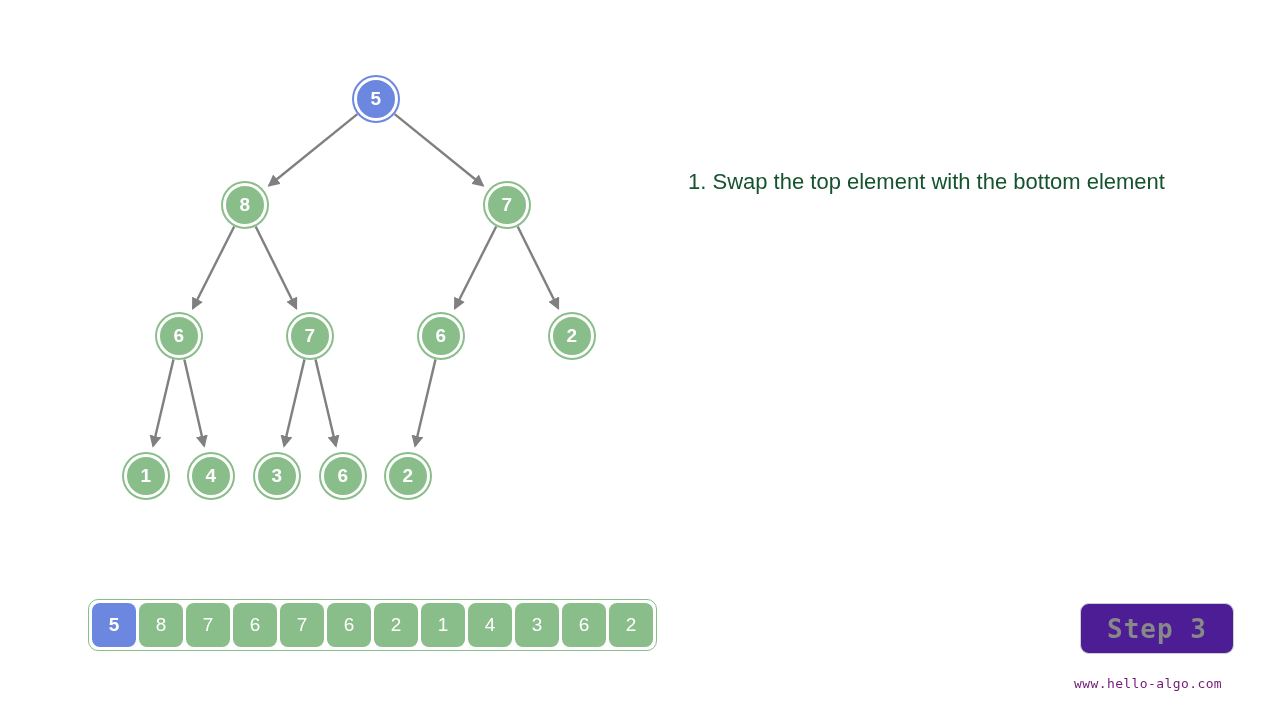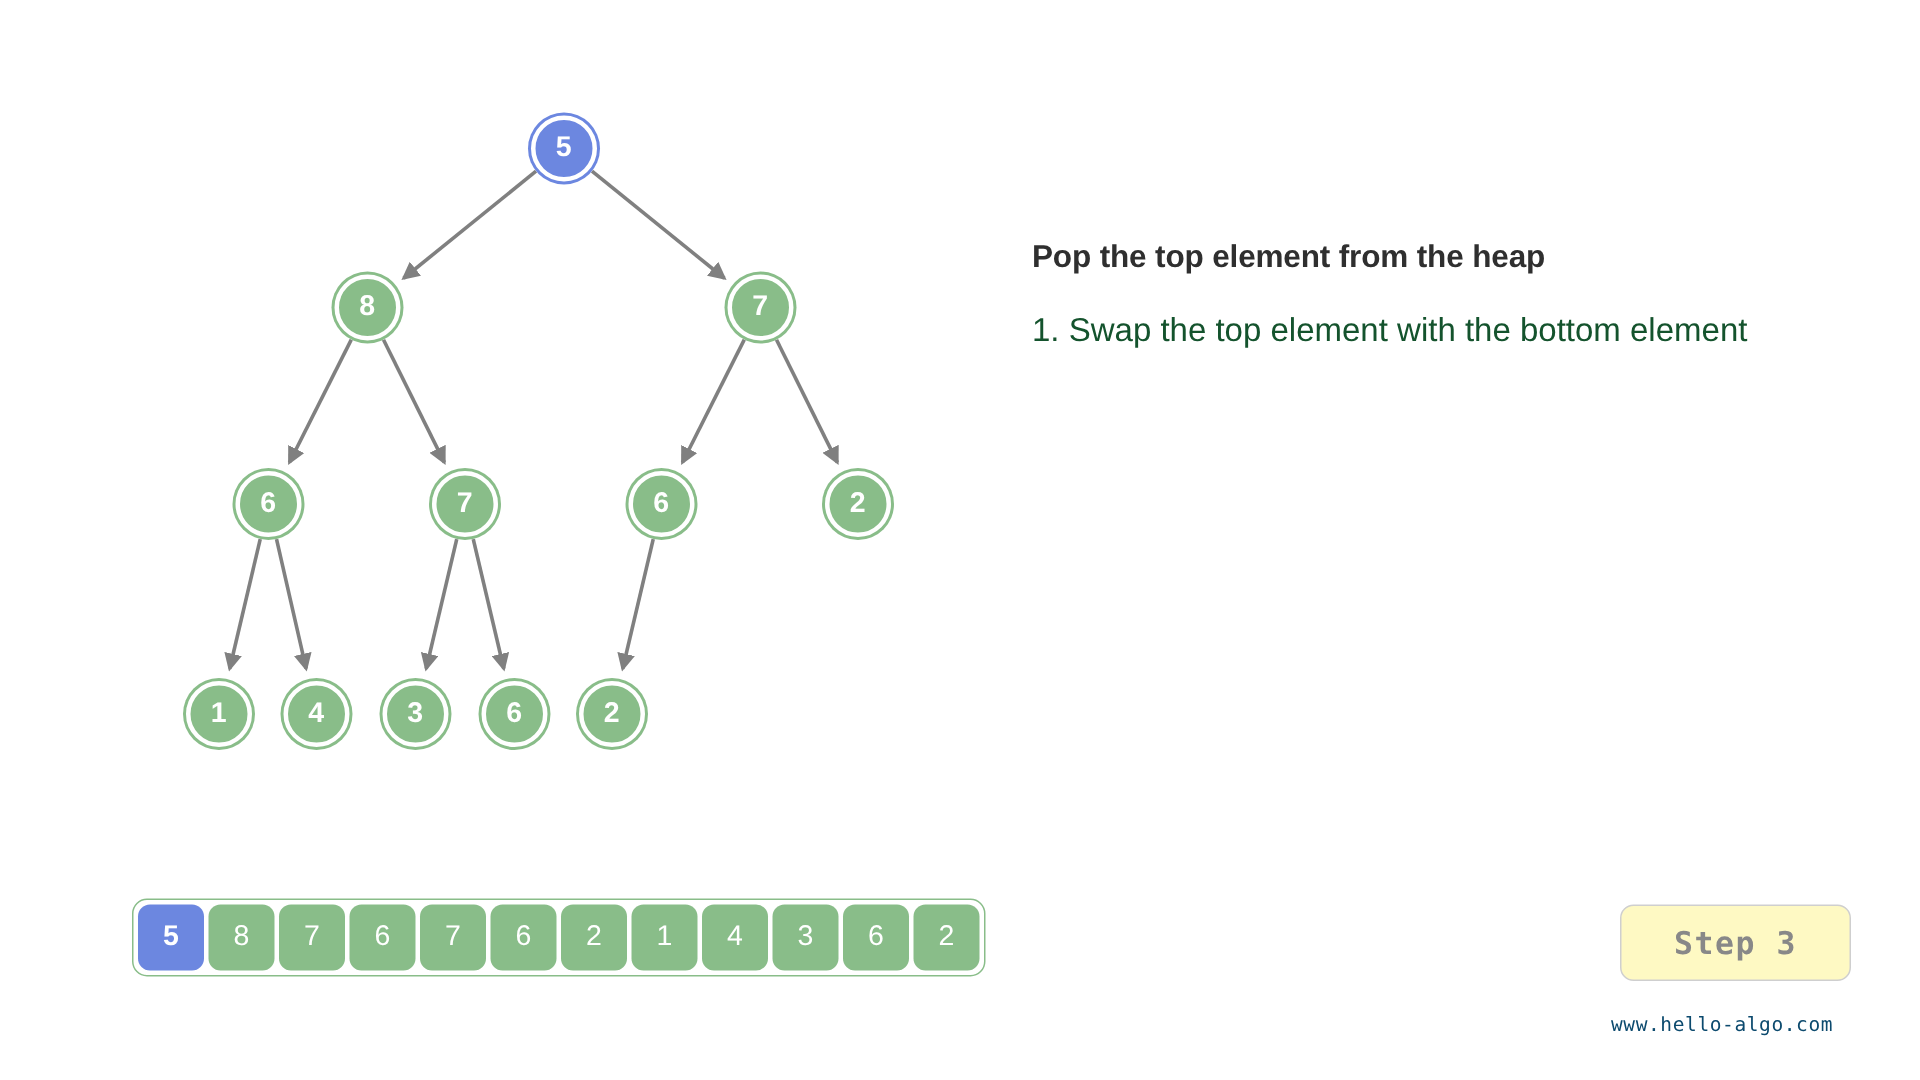--- a/index.html
+++ b/index.html
@@ -111,37 +111,37 @@
 
   
   #step-badge {
     position: absolute;
     left: 1080px;
     top: 603px;
     width: 152px;
     height: 49px;
     border: 1px solid #cfcfcf;
     border-radius: 9px;
-    background: #fef9c3;
+    background: #4c1d95;
     display: flex;
     align-items: center;
     justify-content: center;
     font-family: "DejaVu Sans Mono", monospace;
-    font-size: 21px;
+    font-size: 26px;
     font-weight: bold;
     color: #888888;
     letter-spacing: 1px;
   }
   #watermark {
     position: absolute;
     left: 1074px;
     top: 676px;
     font-family: "DejaVu Sans Mono", monospace;
     font-size: 13px;
-    color: #0c4a6e;
+    color: #701a75;
     letter-spacing: .4px;
   }
 </style>
 </head>
 <body>
 
 <div id="tree-area">
   <svg id="edge-layer" viewBox="0 0 680 560" xmlns="http://www.w3.org/2000/svg">
     <defs>
       <marker id="arrowhead" markerWidth="5" markerHeight="5" refX="4.2" refY="2.5" orient="auto">
@@ -172,21 +172,20 @@
       <div class="tree-node green" style="left: 572px; top: 336px;">2</div>
       <div class="tree-node green" style="left: 146px; top: 476px;">1</div>
       <div class="tree-node green" style="left: 211px; top: 476px;">4</div>
       <div class="tree-node green" style="left: 277px; top: 476px;">3</div>
       <div class="tree-node green" style="left: 343px; top: 476px;">6</div>
       <div class="tree-node green" style="left: 408px; top: 476px;">2</div>
     </div>
 </div>
 
 <div id="info-panel">
-  <h1 id="panel-title">Pop the top element from the heap</h1>
   <div id="steps-list">
       <div><div class="step-line">1. Swap the top element with the bottom element</div></div>
     </div>
 </div>
 
 <div id="array-wrap">
     <div class="array-cell highlight">5</div>
     <div class="array-cell">8</div>
     <div class="array-cell">7</div>
     <div class="array-cell">6</div>

